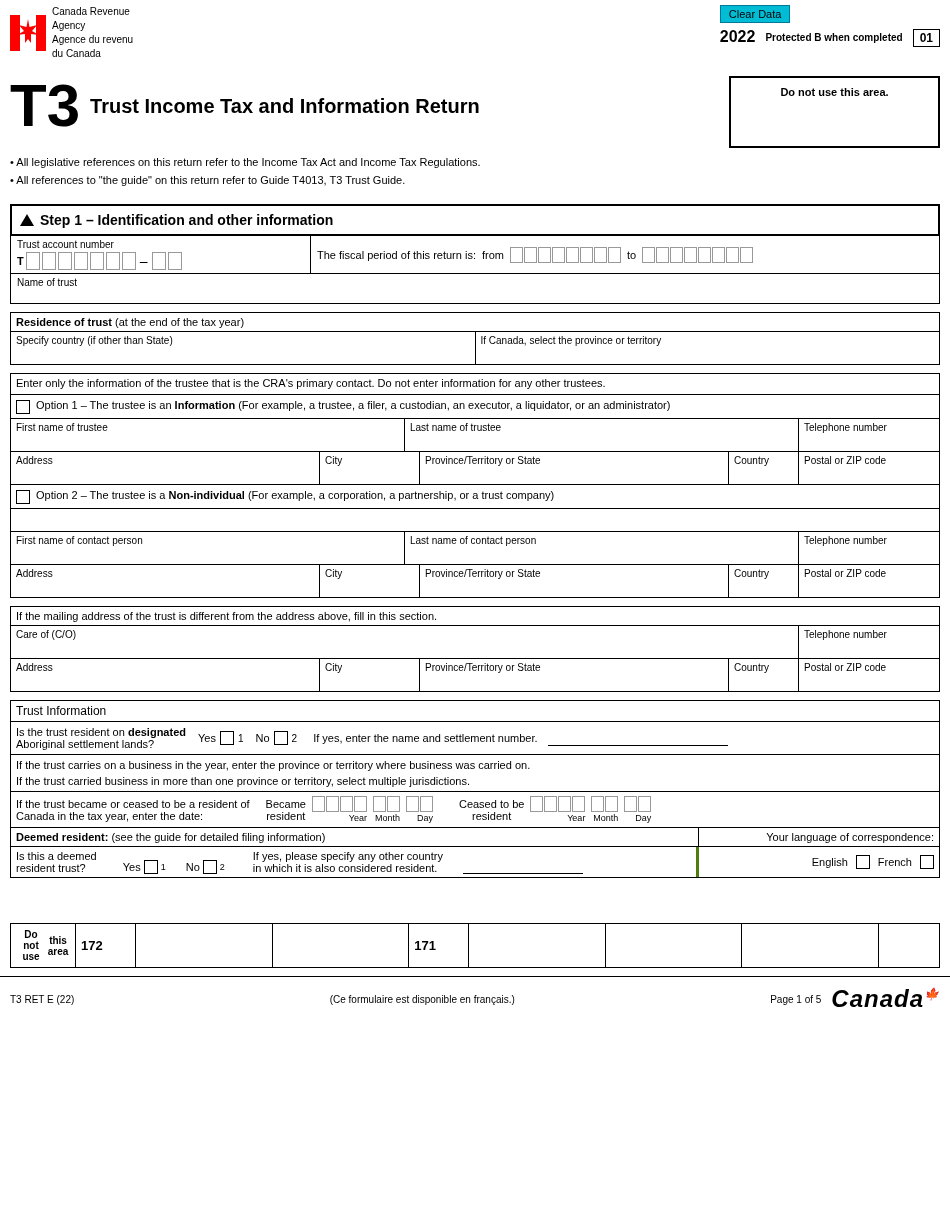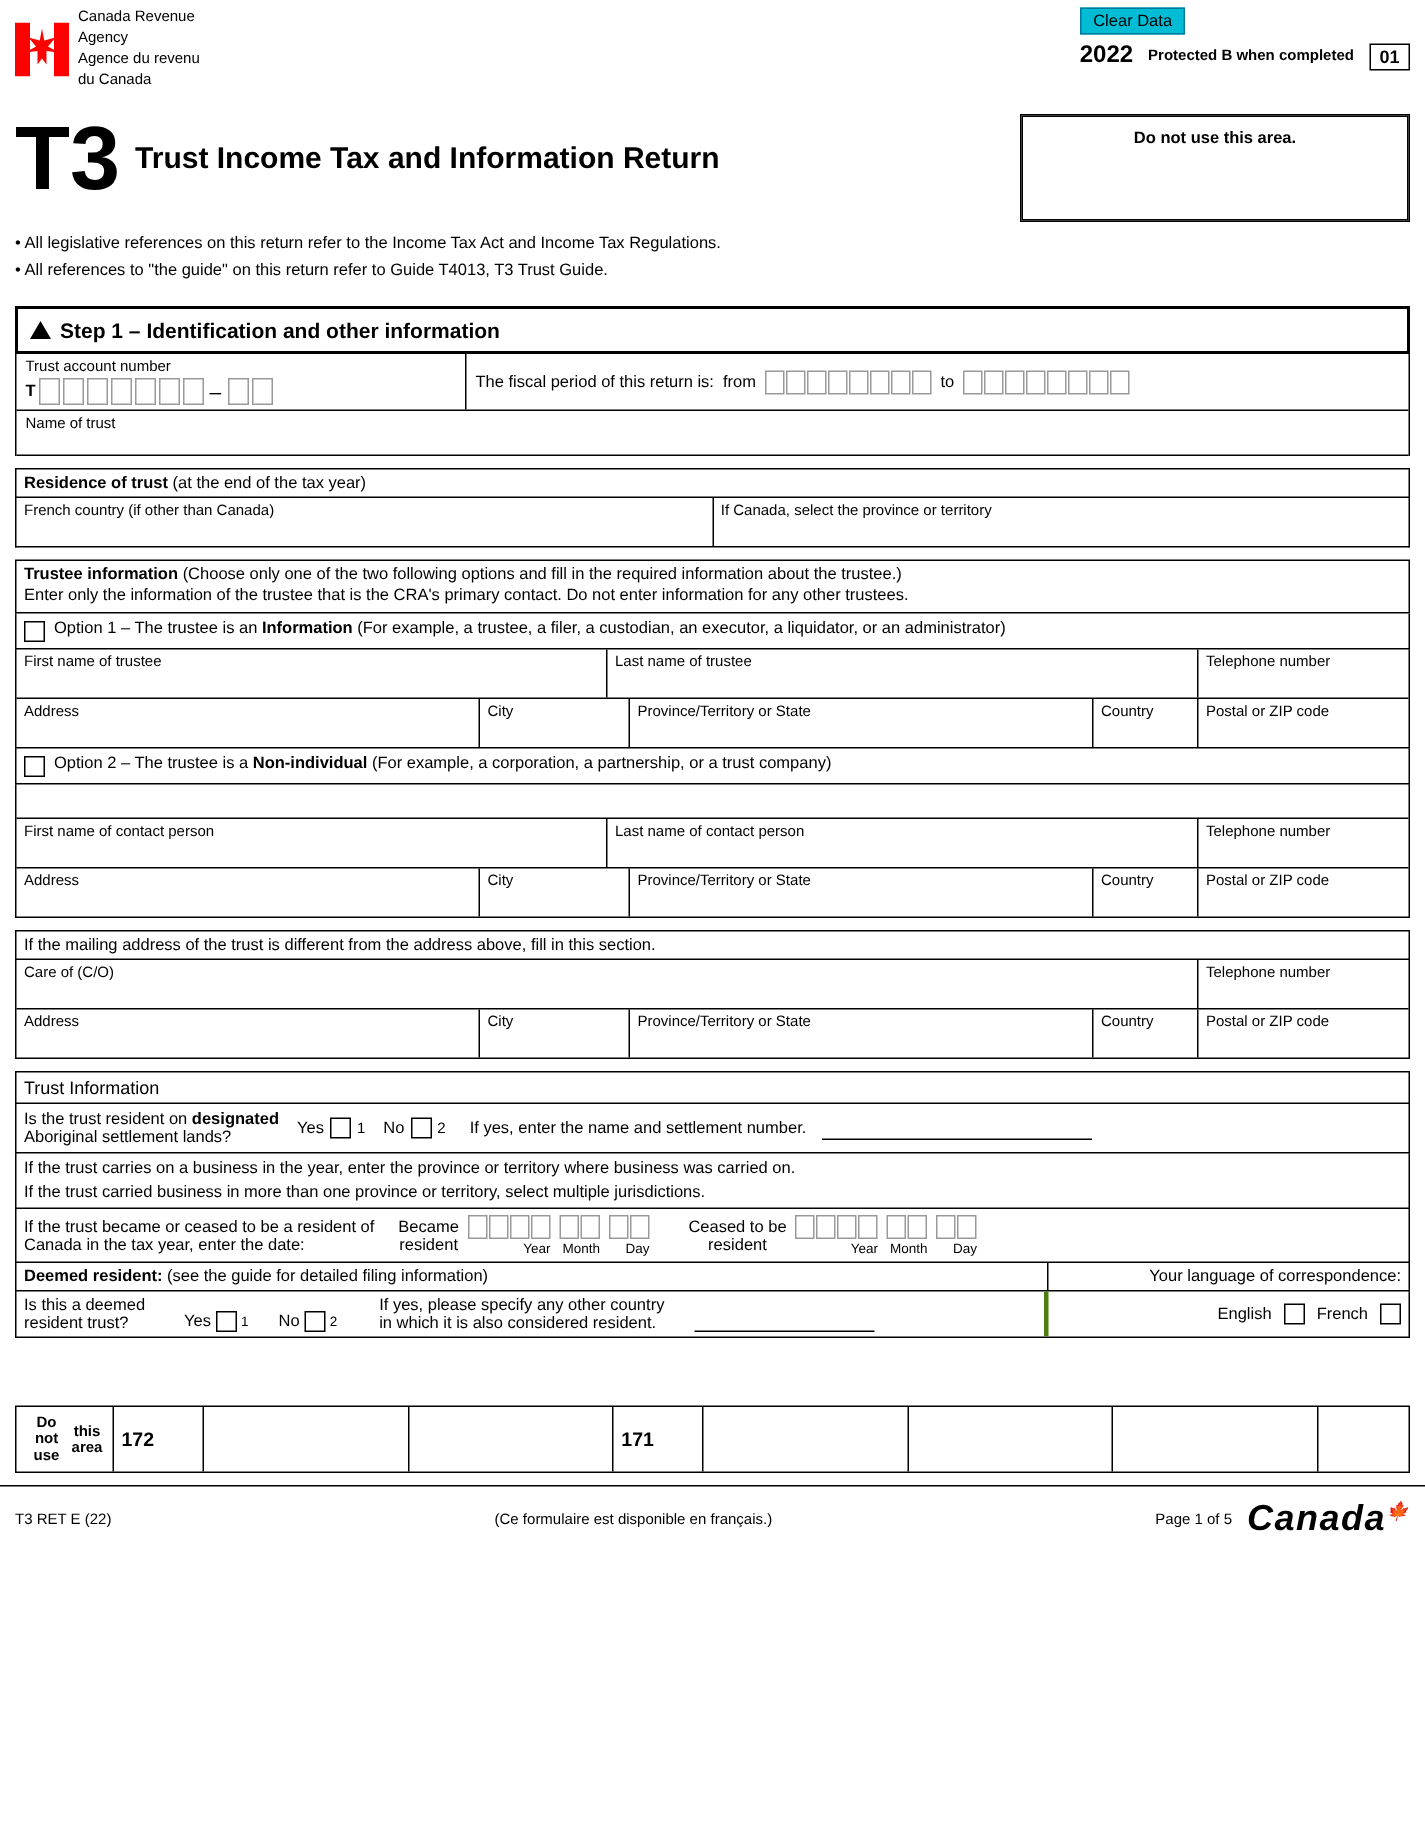--- a/index.html
+++ b/index.html
@@ -12,21 +12,21 @@
     .header-right { margin-left: auto; text-align: right; }
     .year-label { font-size: 16px; font-weight: bold; }
     .protected { font-size: 10px; }
     .protected b { }
     .clear-data-btn { background: #00bcd4; color: #000; border: 1px solid #007a99; padding: 2px 8px; font-size: 11px; cursor: pointer; display: block; margin-bottom: 4px; text-align: center; }
     .page-num-box { border: 1px solid #000; padding: 1px 6px; font-size: 12px; font-weight: bold; display: inline-block; margin-top: 2px; }
     
     
     .do-not-use-area { border: 1px solid #000; padding: 8px; text-align: center; font-size: 11px; }
     .do-not-use-area .label { font-weight: bold; margin-bottom: 40px; }
-    .right-box { width: 260px; border: 1px solid #000; margin: 10px 10px 10px 0; }
+    .right-box { width: 211px; border: 1px solid #000; margin: 10px 10px 10px 0; }
     
     
     .form-title-section { padding: 10px 10px 6px 10px; }
     .form-title { display: flex; align-items: center; gap: 10px; margin-bottom: 10px; }
     .t3-big { font-size: 60px; font-weight: bold; color: #000; line-height: 1; }
     .form-title-text { font-size: 20px; font-weight: bold; }
     
     .bullet-list { padding: 4px 10px; }
     .bullet-list p { margin-bottom: 6px; font-size: 11px; }
     .bullet-list p::before { content: "• "; }
@@ -204,33 +204,32 @@
       <input type="text" style="width: 100%; border: none; outline: none; font-size: 11px;">
     </div>
   </div>
 
   <div class="residence-section">
     <div class="residence-header">
       <b>Residence of trust</b> <span>(at the end of the tax year)</span>
     </div>
     <div class="residence-row">
       <div class="residence-cell">
-        <div style="font-size:10px;">French country (if other than Canada)</div>
+        <div style="font-size:10px;">Specify country (if other than State)</div>
         <input type="text" style="width: 100%; border: none; outline: none;">
       </div>
       <div class="residence-cell">
         <div style="font-size:10px;">If Canada, select the province or territory</div>
         <input type="text" style="width: 100%; border: none; outline: none;">
       </div>
     </div>
   </div>
 
   <div class="trustee-section">
     <div class="trustee-desc">
-      <p><b>Trustee information</b> <span>(Choose only one of the two following options and fill in the required information about the trustee.)</span></p>
       <p>Enter only the information of the trustee that is the CRA's primary contact. Do not enter information for any other trustees.</p>
     </div>
 
     <div class="option-row">
       <span class="checkbox-box"></span>
       <span>
         <span>Option 1 – The trustee is an</span> <b>Information</b> <span>(For example, a trustee, a filer, a custodian, an executor, a liquidator, or an administrator)</span>
       </span>
     </div>
 

